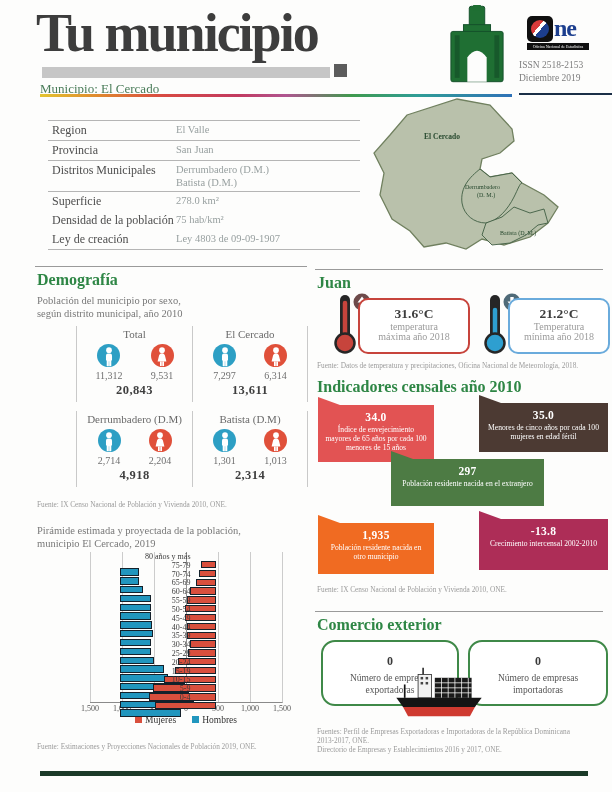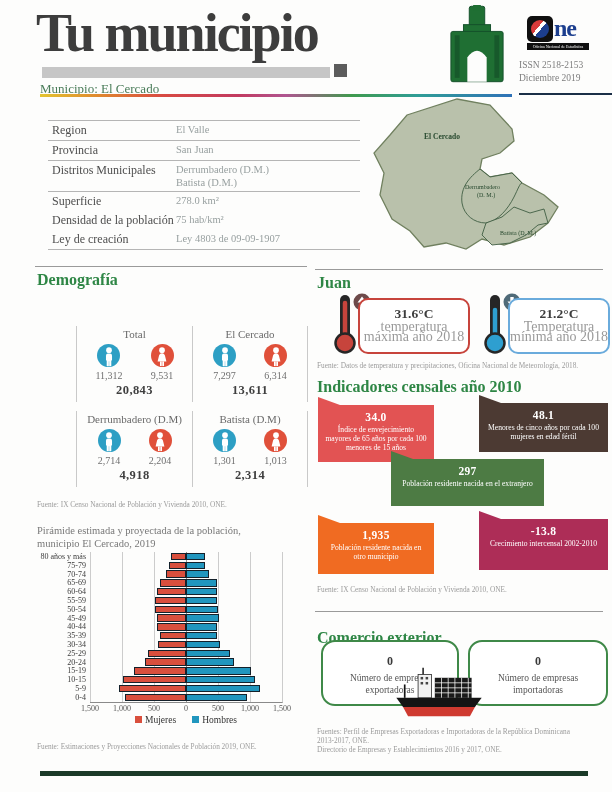--- a/index.html
+++ b/index.html
@@ -58,34 +58,34 @@
   .pnum{font-size:10px;color:#6f6f6f;margin-top:3px;}
   .ctotal{font-size:12.5px;font-weight:bold;color:#3f3f3f;margin-top:2px;letter-spacing:0.4px;}
 
   
   .pyr-wrap{left:37px;top:552px;width:262px;}
   .pyr-plot{position:relative;height:150px;}
   .pyr-grid{position:absolute;left:53px;top:0;width:192px;height:150px;border-bottom:1px solid #8a8a8a;border-right:1px solid #cccccc;
      background-image:linear-gradient(to right,#cccccc 1px,transparent 1px);background-size:32px 100%;}
   .pyr-center{position:absolute;left:149px;top:0;width:1px;height:150px;background:#8f8f8f;}
   .pyr-rows{position:relative;z-index:2;}
-  .pyr-row{display:flex;align-items:center;height:8.82px;}
+  .pyr-row{display:flex;align-items:center;height:8.82px;flex-direction:column;}
   .pyr-age{width:53px;text-align:right;font-size:8px;color:#3a3a3a;padding-right:4px;box-sizing:border-box;white-space:nowrap;}
   .pyr-zone{width:96px;height:100%;display:flex;align-items:center;}
   .pyr-zone.left{justify-content:flex-end;}
   .pyr-bar{height:7.4px;border:1px solid #14212b;box-sizing:border-box;}
   .pyr-ticks{position:relative;height:11px;margin-left:53px;width:192px;font-size:8px;color:#555;}
   .pyr-ticks span{position:absolute;transform:translateX(-50%);top:2px;}
   .pyr-legend{margin-left:53px;width:192px;display:flex;justify-content:center;gap:16px;font-size:9.5px;color:#333;margin-top:2px;align-items:center;}
   .sw{display:inline-block;width:7px;height:7px;margin-right:3px;}
 
   
   .bubble{position:absolute;border-radius:10px;text-align:center;padding-top:6px;box-sizing:border-box;background:#fff;}
   .tval{font-size:13.5px;font-weight:bold;color:#3d3d3d;}
-  .tdesc{font-size:14px;color:#9a9a9a;line-height:10px;}
+  .tdesc{font-size:10px;color:#9a9a9a;line-height:10px;}
 
   
   .ind-box{position:absolute;color:#fff;text-align:center;padding-top:6px;box-sizing:border-box;}
   .ind-flap{position:absolute;top:-8px;left:0;width:22px;height:8px;clip-path:polygon(0 0,0 100%,100% 100%);}
   .ind-val{font-size:11.5px;font-weight:bold;letter-spacing:0.3px;}
   .ind-desc{font-size:7.6px;line-height:9px;padding:2px 7px 0 7px;}
 
   
   .com-box{position:absolute;border:2.5px solid #3f8948;border-radius:14px;text-align:center;padding-top:12px;box-sizing:border-box;background:#fff;}
   .com-val{font-size:12px;font-weight:bold;color:#3a3a3a;}
@@ -160,20 +160,24 @@
     <path d="M118,74 C108,82 98,92 100,108 C102,120 112,128 124,128 C136,126 146,114 152,102 C156,94 158,88 160,88 L150,78 L128,82 Z" fill="#b9c1ab" stroke="#3f5e43" stroke-width="0.9"></path>
     <path d="M124,128 L120,140 L130,150 L148,148 L164,140 L176,130 L186,128 L182,114 L168,118 L152,112 L140,122 Z" fill="#b9c1ab" stroke="#3f5e43" stroke-width="0.9"></path>
     <text x="62" y="44" font-size="7.5" font-weight="bold" fill="#27492e">El Cercado</text>
     <text x="103" y="94" font-size="6" fill="#27492e">Derrumbadero</text>
     <text x="115" y="102" font-size="6" fill="#27492e">(D. M.)</text>
     <text x="138" y="140" font-size="6" fill="#27492e">Batista (D. M.)</text>
   </svg>
 
   <div class="abs hr" style="left:35px;top:266px;width:272px;"></div>
   <div class="abs sec-title" style="left:37px;top:271px;">Demografía</div>
+  <div class="abs subtle" style="left:37px;top:294px;">
+    <span>Población del municipio por sexo,</span><br>
+    <span>según distrito municipal, año 2010</span>
+  </div>
 
   <div class="abs cards">
     <div class="card-row r1">
       <div class="cell">
         <div class="cname">Total</div>
         <div class="icon-pair">
           <div class="istack">
             <span class="pcirc m">
               <svg width="22" height="22" viewBox="0 0 24 24">
                   <g fill="#fff">
@@ -524,21 +528,21 @@
 
   <div class="abs sec-title" style="left:317px;top:378px;">Indicadores censales año 2010</div>
 
   <div class="ind-box" style="left: 318px; top: 405px; width: 116px; height: 57px; background: rgb(226, 83, 83);">
     <div class="ind-flap" style="background: rgb(226, 83, 83);"></div>
     <div class="ind-val">34.0</div>
     <div class="ind-desc">Índice de envejecimiento mayores de 65 años por cada 100 menores de 15 años</div>
   </div>
   <div class="ind-box" style="left: 479px; top: 403px; width: 129px; height: 49px; background: rgb(76, 58, 51);">
     <div class="ind-flap" style="background: rgb(76, 58, 51);"></div>
-    <div class="ind-val">48.1</div>
+    <div class="ind-val">35.0</div>
     <div class="ind-desc">Menores de cinco años por cada 100 mujeres en edad fértil</div>
   </div>
   <div class="ind-box" style="left: 391px; top: 459px; width: 153px; height: 47px; background: rgb(77, 123, 68);">
     <div class="ind-flap" style="background: rgb(77, 123, 68);"></div>
     <div class="ind-val">297</div>
     <div class="ind-desc">Población residente nacida en el extranjero</div>
   </div>
   <div class="ind-box" style="left: 318px; top: 523px; width: 116px; height: 51px; background: rgb(240, 107, 34);">
     <div class="ind-flap" style="background: rgb(240, 107, 34);"></div>
     <div class="ind-val">1,935</div>
@@ -546,21 +550,21 @@
   </div>
   <div class="ind-box" style="left: 479px; top: 519px; width: 129px; height: 51px; background: rgb(173, 45, 87);">
     <div class="ind-flap" style="background: rgb(173, 45, 87);"></div>
     <div class="ind-val">-13.8</div>
     <div class="ind-desc">Crecimiento intercensal 2002-2010</div>
   </div>
 
   <div class="abs fuente" style="left:317px;top:585px;width:290px;">Fuente: IX Censo Nacional de Población y Vivienda 2010, ONE.</div>
 
   <div class="abs hr" style="left:315px;top:611px;width:288px;"></div>
-  <div class="abs sec-title" style="left:317px;top:629px;">Comercio exterior</div>
+  <div class="abs sec-title" style="left:317px;top:616px;">Comercio exterior</div>
 
   <div class="com-box" style="left:321px;top:640px;width:138px;height:66px;">
     <div class="com-val">0</div>
     <div class="com-desc">Número de empresas exportadoras</div>
   </div>
   <div class="com-box" style="left:468px;top:640px;width:140px;height:66px;">
     <div class="com-val">0</div>
     <div class="com-desc">Número de empresas importadoras</div>
   </div>
 

